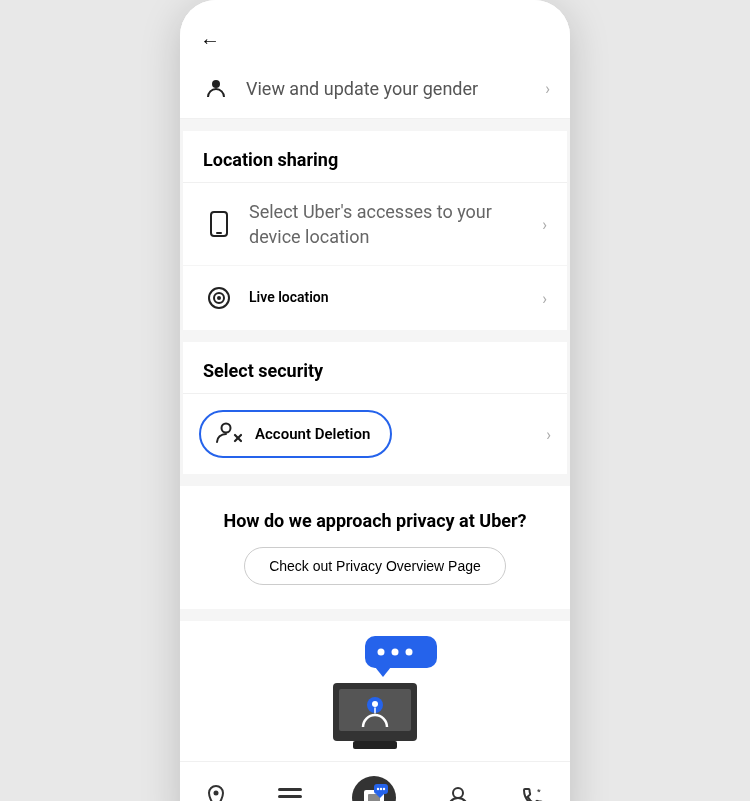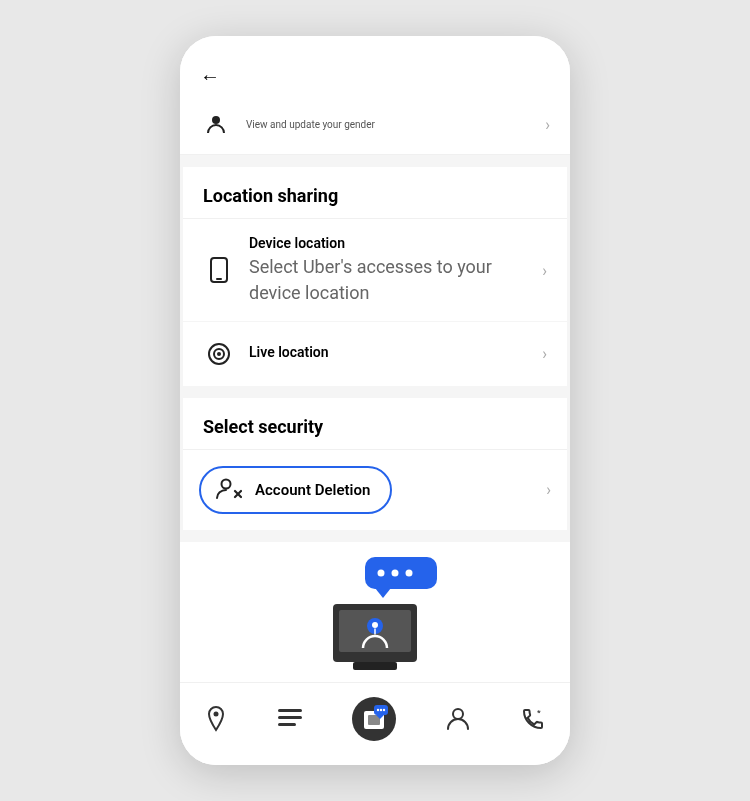--- a/index.html
+++ b/index.html
@@ -45,21 +45,21 @@
     
     .gender-row {
       background: #fff;
       display: flex;
       align-items: center;
       padding: 14px 20px;
       border-bottom: 1px solid #f0f0f0;
     }
     .gender-text {
       flex: 1;
-      font-size: 10px;
+      font-size: 18px;
       color: #555;
     }
     .chevron {
       color: #aaa;
       font-size: 16px;
     }
 
     
     .section-card {
       background: #fff;
@@ -229,21 +229,20 @@
       <hr class="section-divider">
 
       <div class="list-item">
         <div class="item-icon">
           <svg width="22" height="26" viewBox="0 0 22 26" fill="none">
             <rect x="3" y="1" width="16" height="24" rx="3" stroke="#222" stroke-width="2" fill="none"></rect>
             <rect x="8" y="21" width="6" height="2" rx="1" fill="#222"></rect>
           </svg>
         </div>
         <div class="item-text">
-          <div class="item-title">Device location</div>
           <div class="item-subtitle">Select Uber's accesses to your device location</div>
         </div>
         <span class="chevron">›</span>
       </div>
 
       <div class="list-item">
         <div class="item-icon">
           <svg width="26" height="26" viewBox="0 0 26 26" fill="none">
             <circle cx="13" cy="13" r="10" stroke="#222" stroke-width="2" fill="none"></circle>
             <circle cx="13" cy="13" r="5" stroke="#222" stroke-width="2" fill="none"></circle>
@@ -270,20 +269,24 @@
               <line x1="19" y1="13" x2="25" y2="19" stroke="#222" stroke-width="2.2" stroke-linecap="round"></line>
               <line x1="25" y1="13" x2="19" y2="19" stroke="#222" stroke-width="2.2" stroke-linecap="round"></line>
             </svg>
           </div>
           <span class="deletion-label">Account Deletion</span>
         </div>
         <span class="chevron" style="margin-left:12px;">›</span>
       </div>
     </div>
 
+    <div class="privacy-section">
+      <div class="privacy-title">How do we approach privacy at Uber?</div>
+      <button class="privacy-btn">Check out Privacy Overview Page</button>
+    </div>
 
     <div class="illustration-area">
       <svg class="illustration-svg" viewBox="0 0 180 130" fill="none">
 
         <rect x="80" y="5" width="72" height="32" rx="10" fill="#2563eb"></rect>
         <circle cx="96" cy="21" r="3.5" fill="#fff"></circle>
         <circle cx="110" cy="21" r="3.5" fill="#fff"></circle>
         <circle cx="124" cy="21" r="3.5" fill="#fff"></circle>
         <polygon points="90,36 98,46 106,36" fill="#2563eb"></polygon>
 

